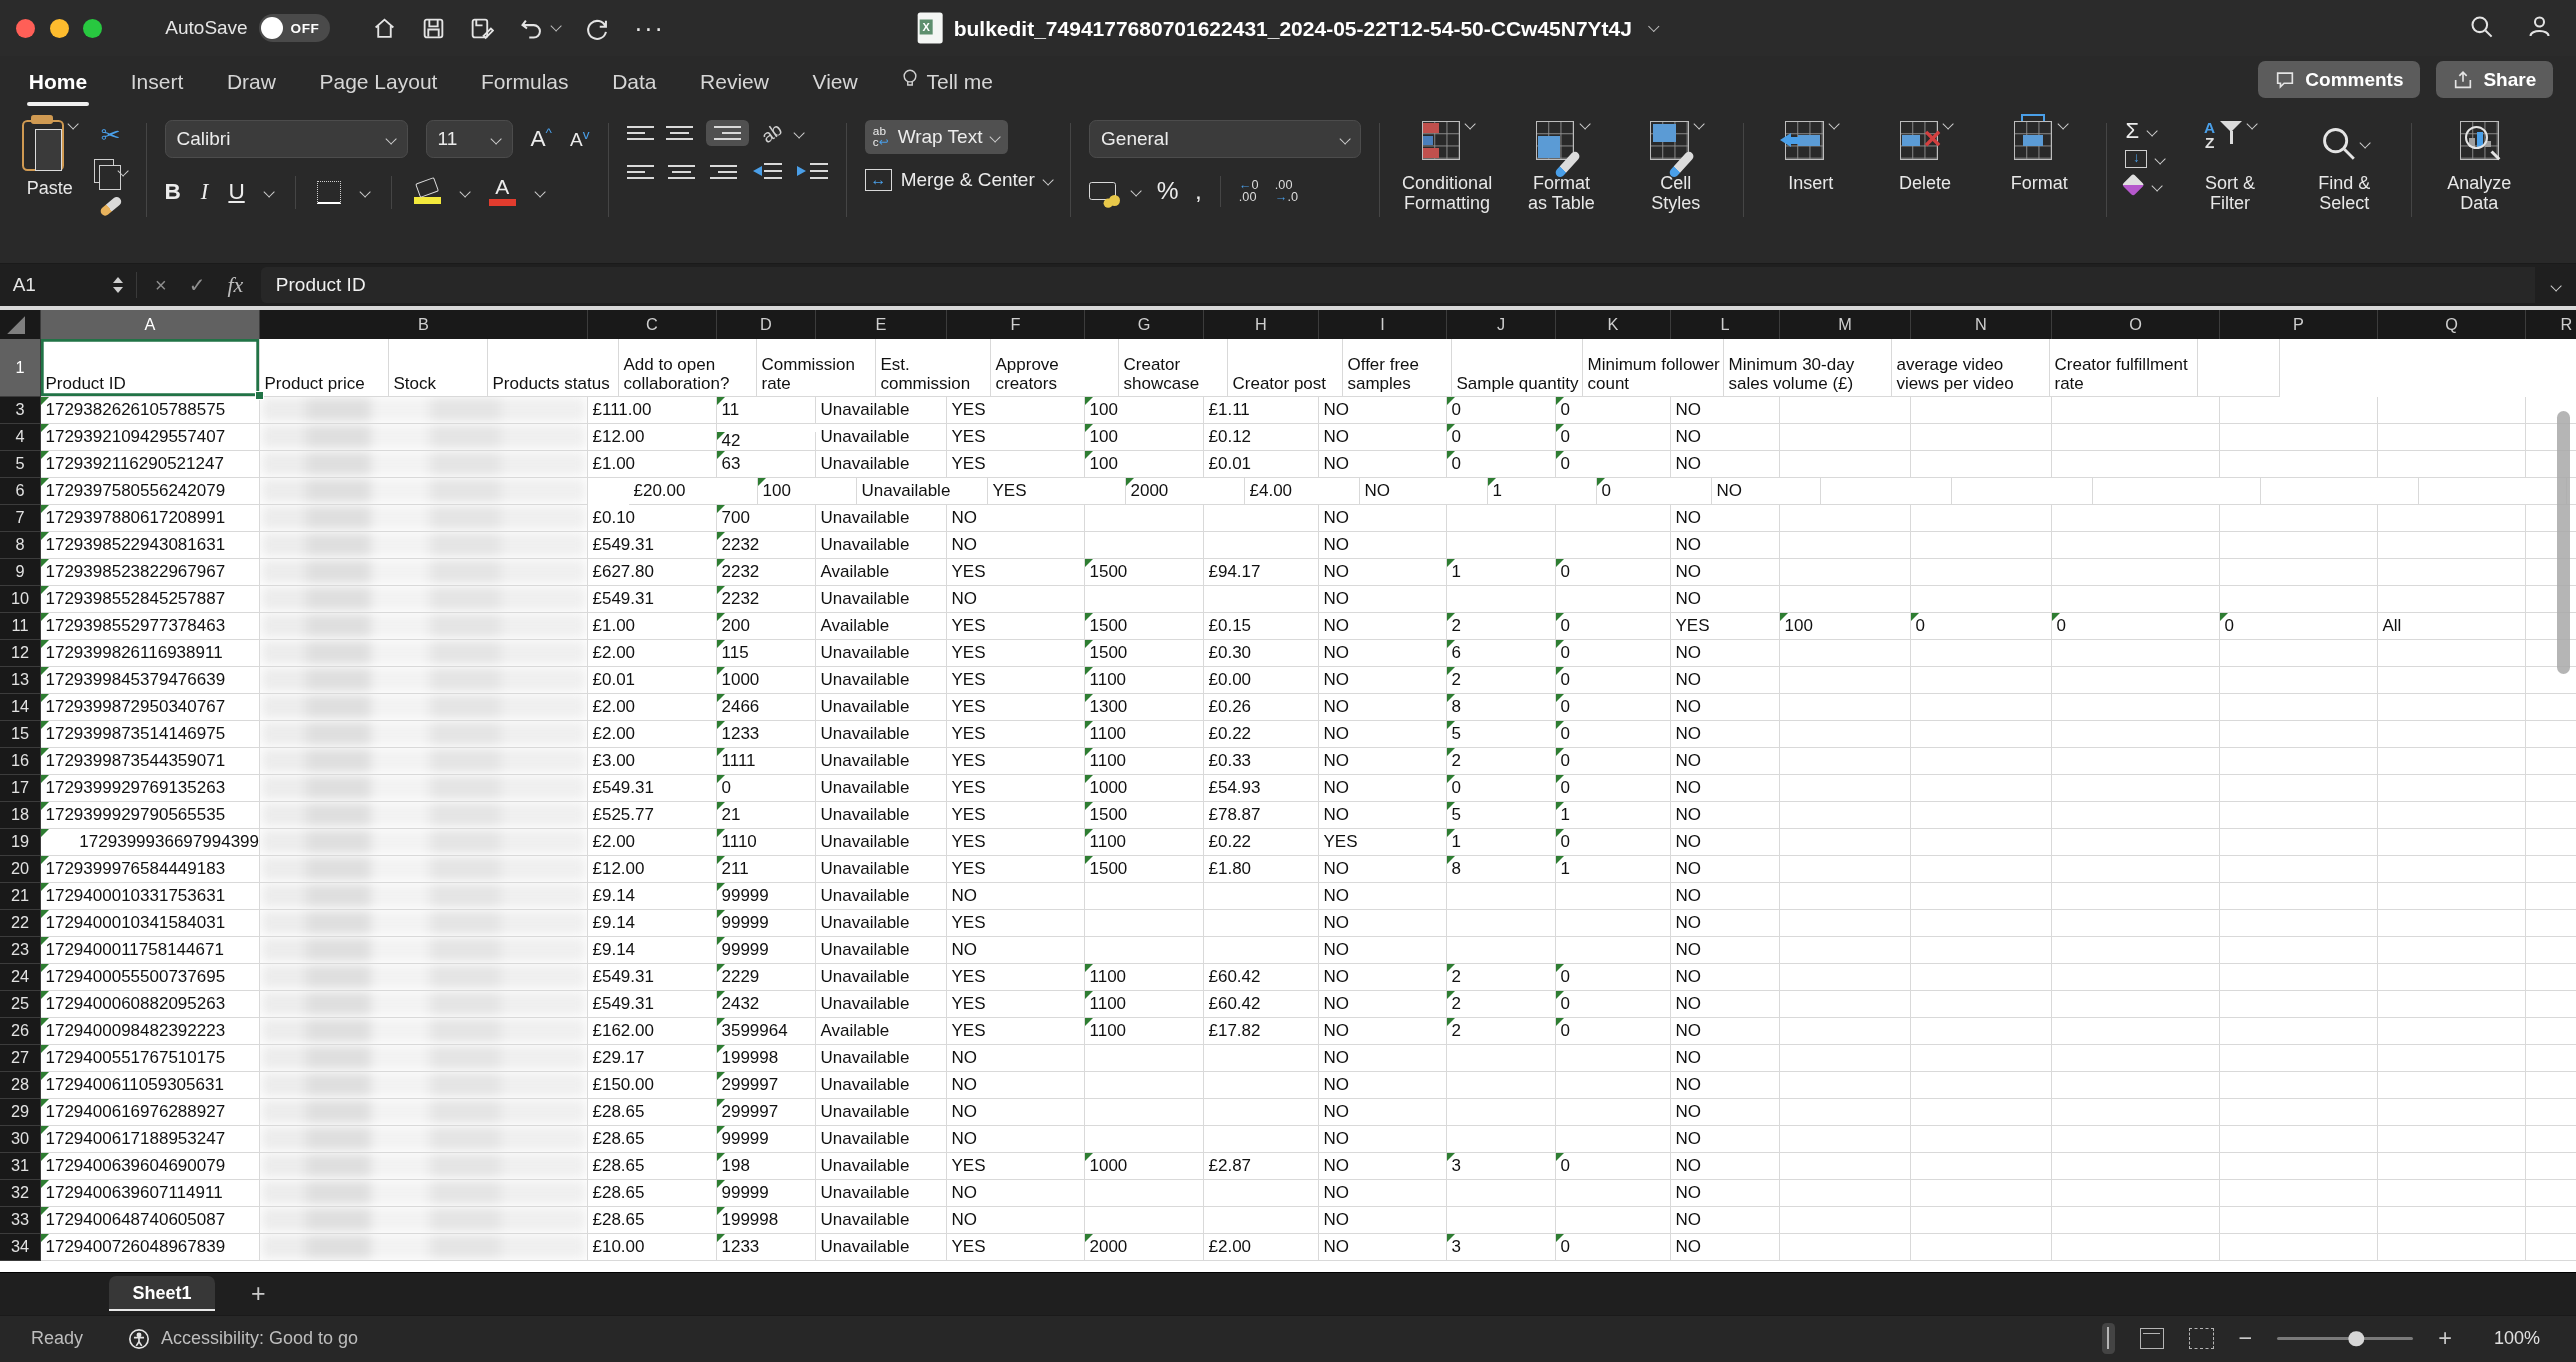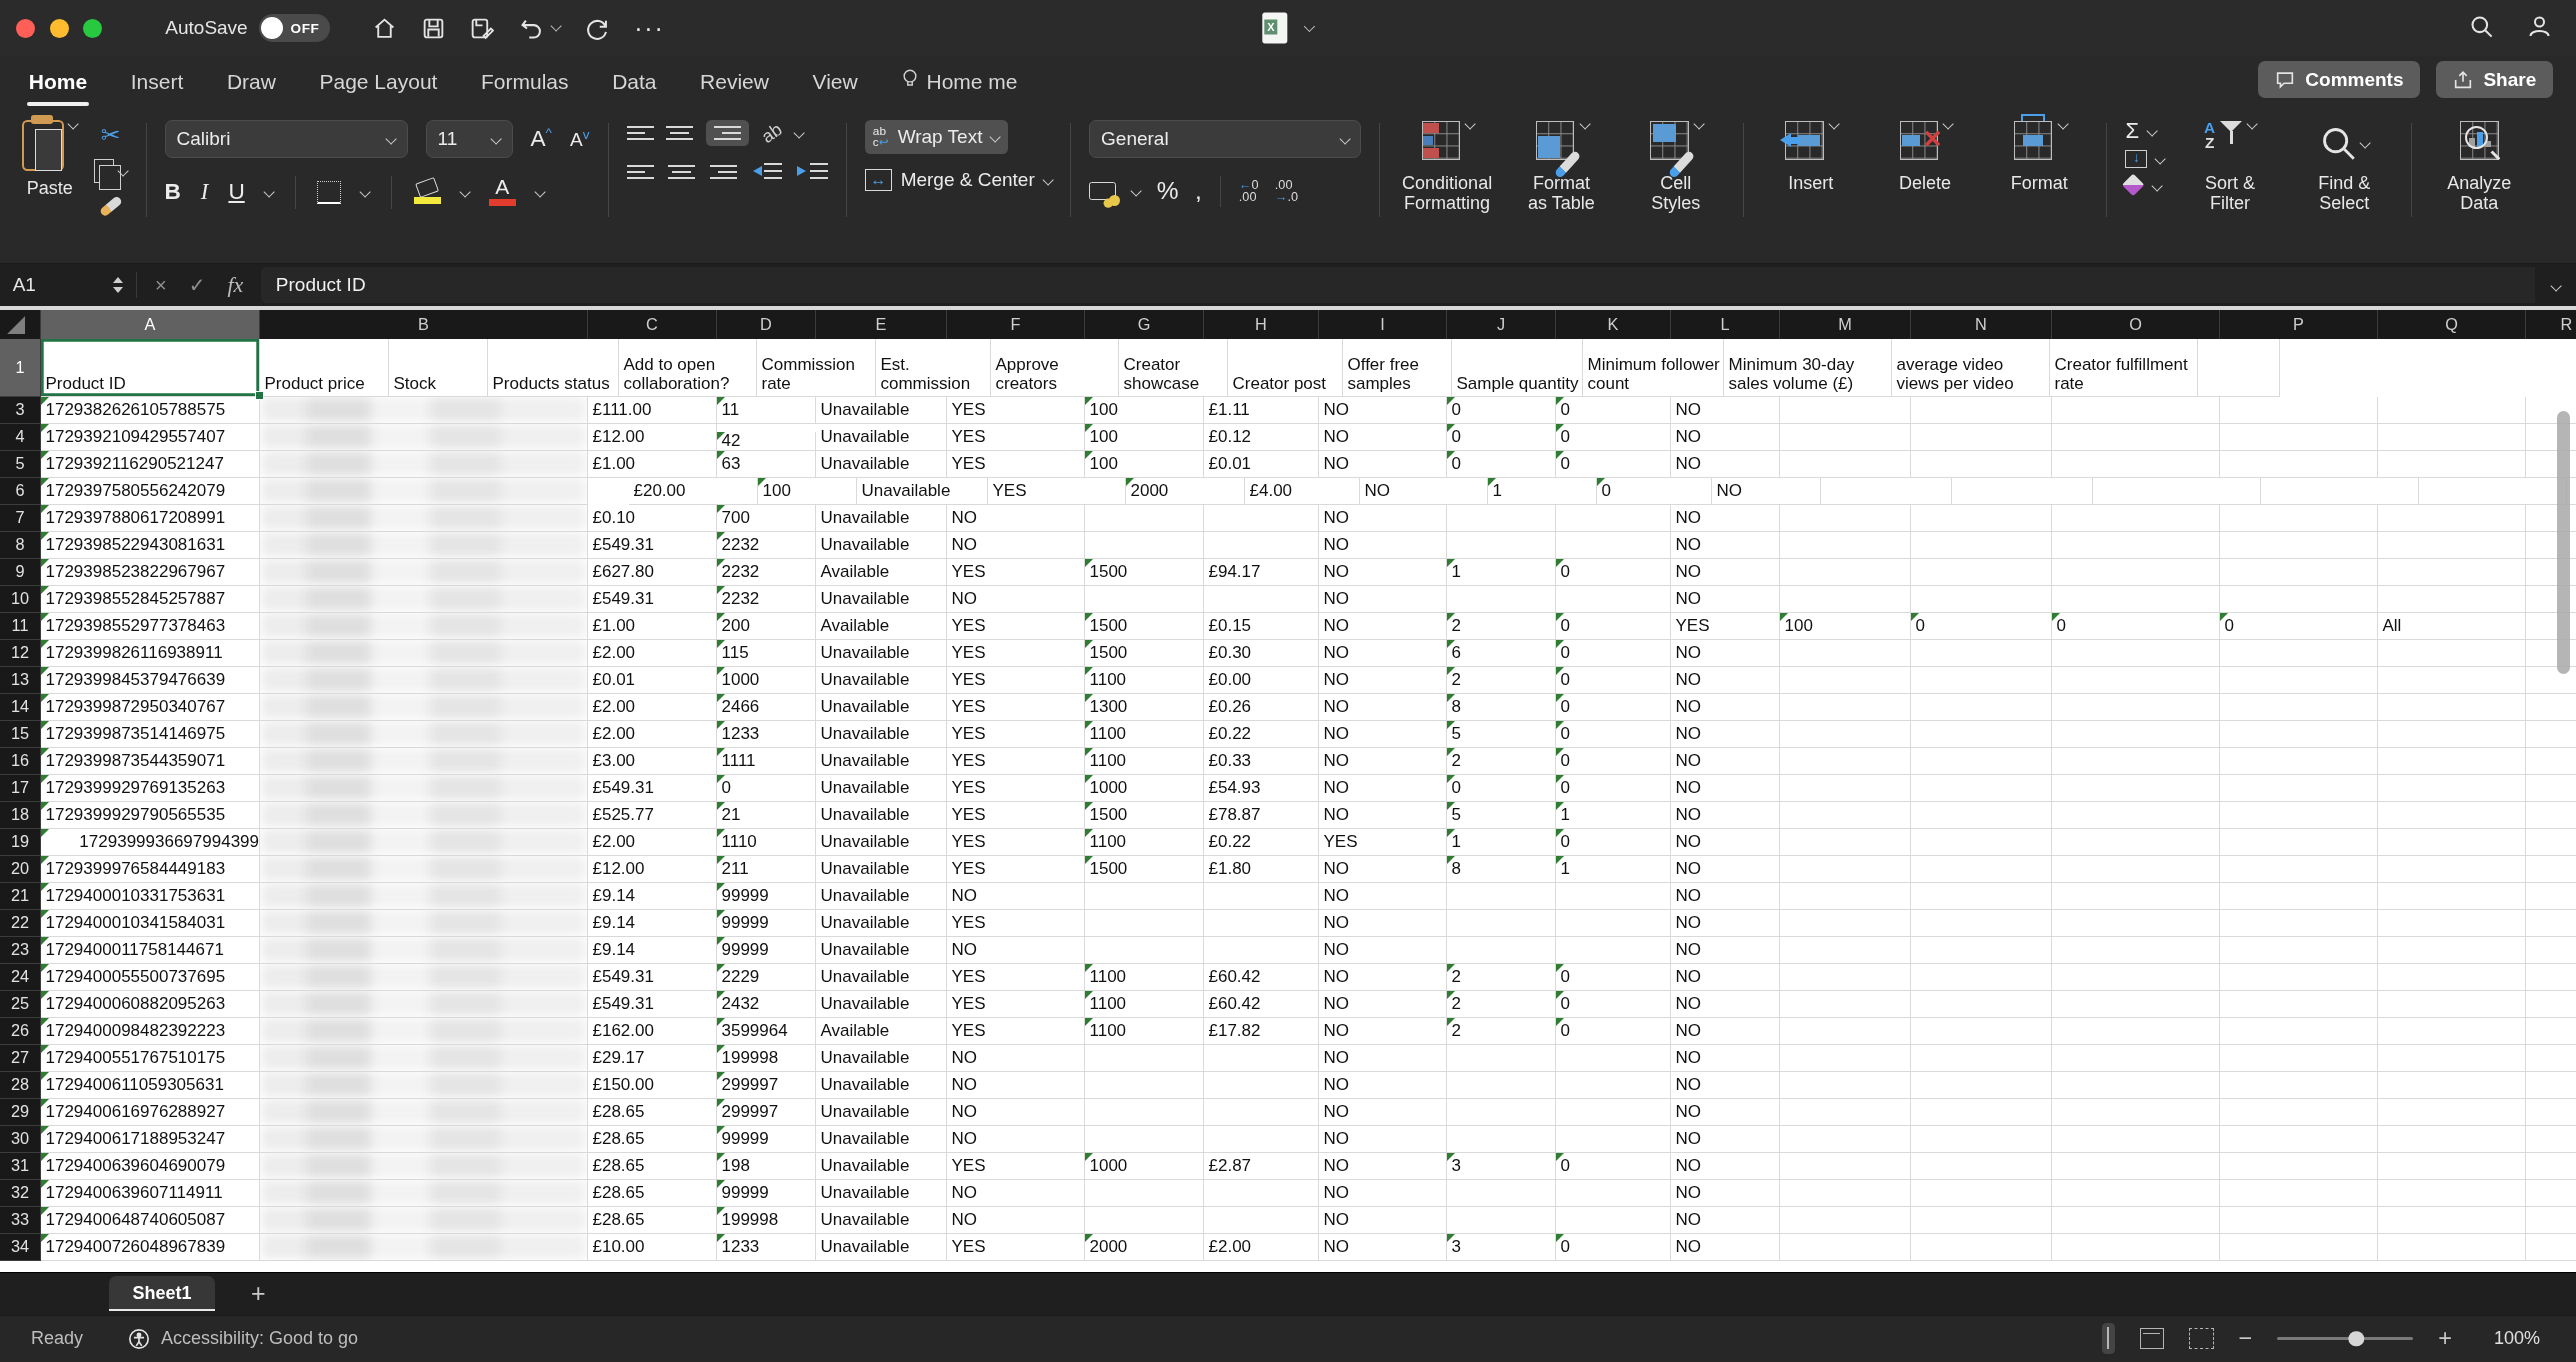--- a/index.html
+++ b/index.html
@@ -209,20 +209,21 @@
         </span>
       <span>
           <svg class="ic" width="27" height="27" viewBox="0 0 24 24">
             <path d="M19 10 A8 8 0 1 0 19.5 15 M19.5 5 V10.5 H14"></path>
           </svg>
         </span>
       <span class="tb-ell">···</span>
     </div>
     <div class="doc-title">
       <div class="xlicon"></div>
+      <span class="fname">bulkedit_7494177680701622431_2024-05-22T12-54-50-CCw45N7Yt4J</span>
       <span class="chev-s"></span>
     </div>
     <div class="tb-right">
       <span><svg class="ic" width="27" height="27" viewBox="0 0 24 24">
             <circle cx="10.5" cy="10.5" r="6.5"></circle>
             <path d="M15.5 15.5 L21 21"></path>
           </svg></span>
       <span><svg class="ic" width="27" height="27" viewBox="0 0 24 24">
             <circle cx="12" cy="8" r="4"></circle>
             <path d="M4 20.5 C4 14.5 20 14.5 20 20.5"></path>
@@ -254,21 +255,21 @@
           <span>Review</span>
         </div>
         <div class="tab">
           <span>View</span>
         </div>
         <div class="tab">
           <span><svg width="18" height="23.5" viewBox="0 0 20 26">
               <circle cx="10" cy="10" r="6.5" fill="none" stroke="#cfcfcf" stroke-width="1.6"></circle>
               <path d="M7.5 16.5 v3.5 h5 v-3.5" fill="none" stroke="#cfcfcf" stroke-width="1.6"></path>
             </svg></span>
-          <span>Home me</span>
+          <span>Tell me</span>
         </div>
       </div>
     <div class="top-actions">
       <div class="pillbtn">
         <svg class="ic" width="22" height="22" viewBox="0 0 24 24">
             <path d="M4 4.5 H20 V15.5 H11 L7 19.5 V15.5 H4 Z"></path>
           </svg>
         <span>Comments</span>
       </div>
       <div class="pillbtn">

